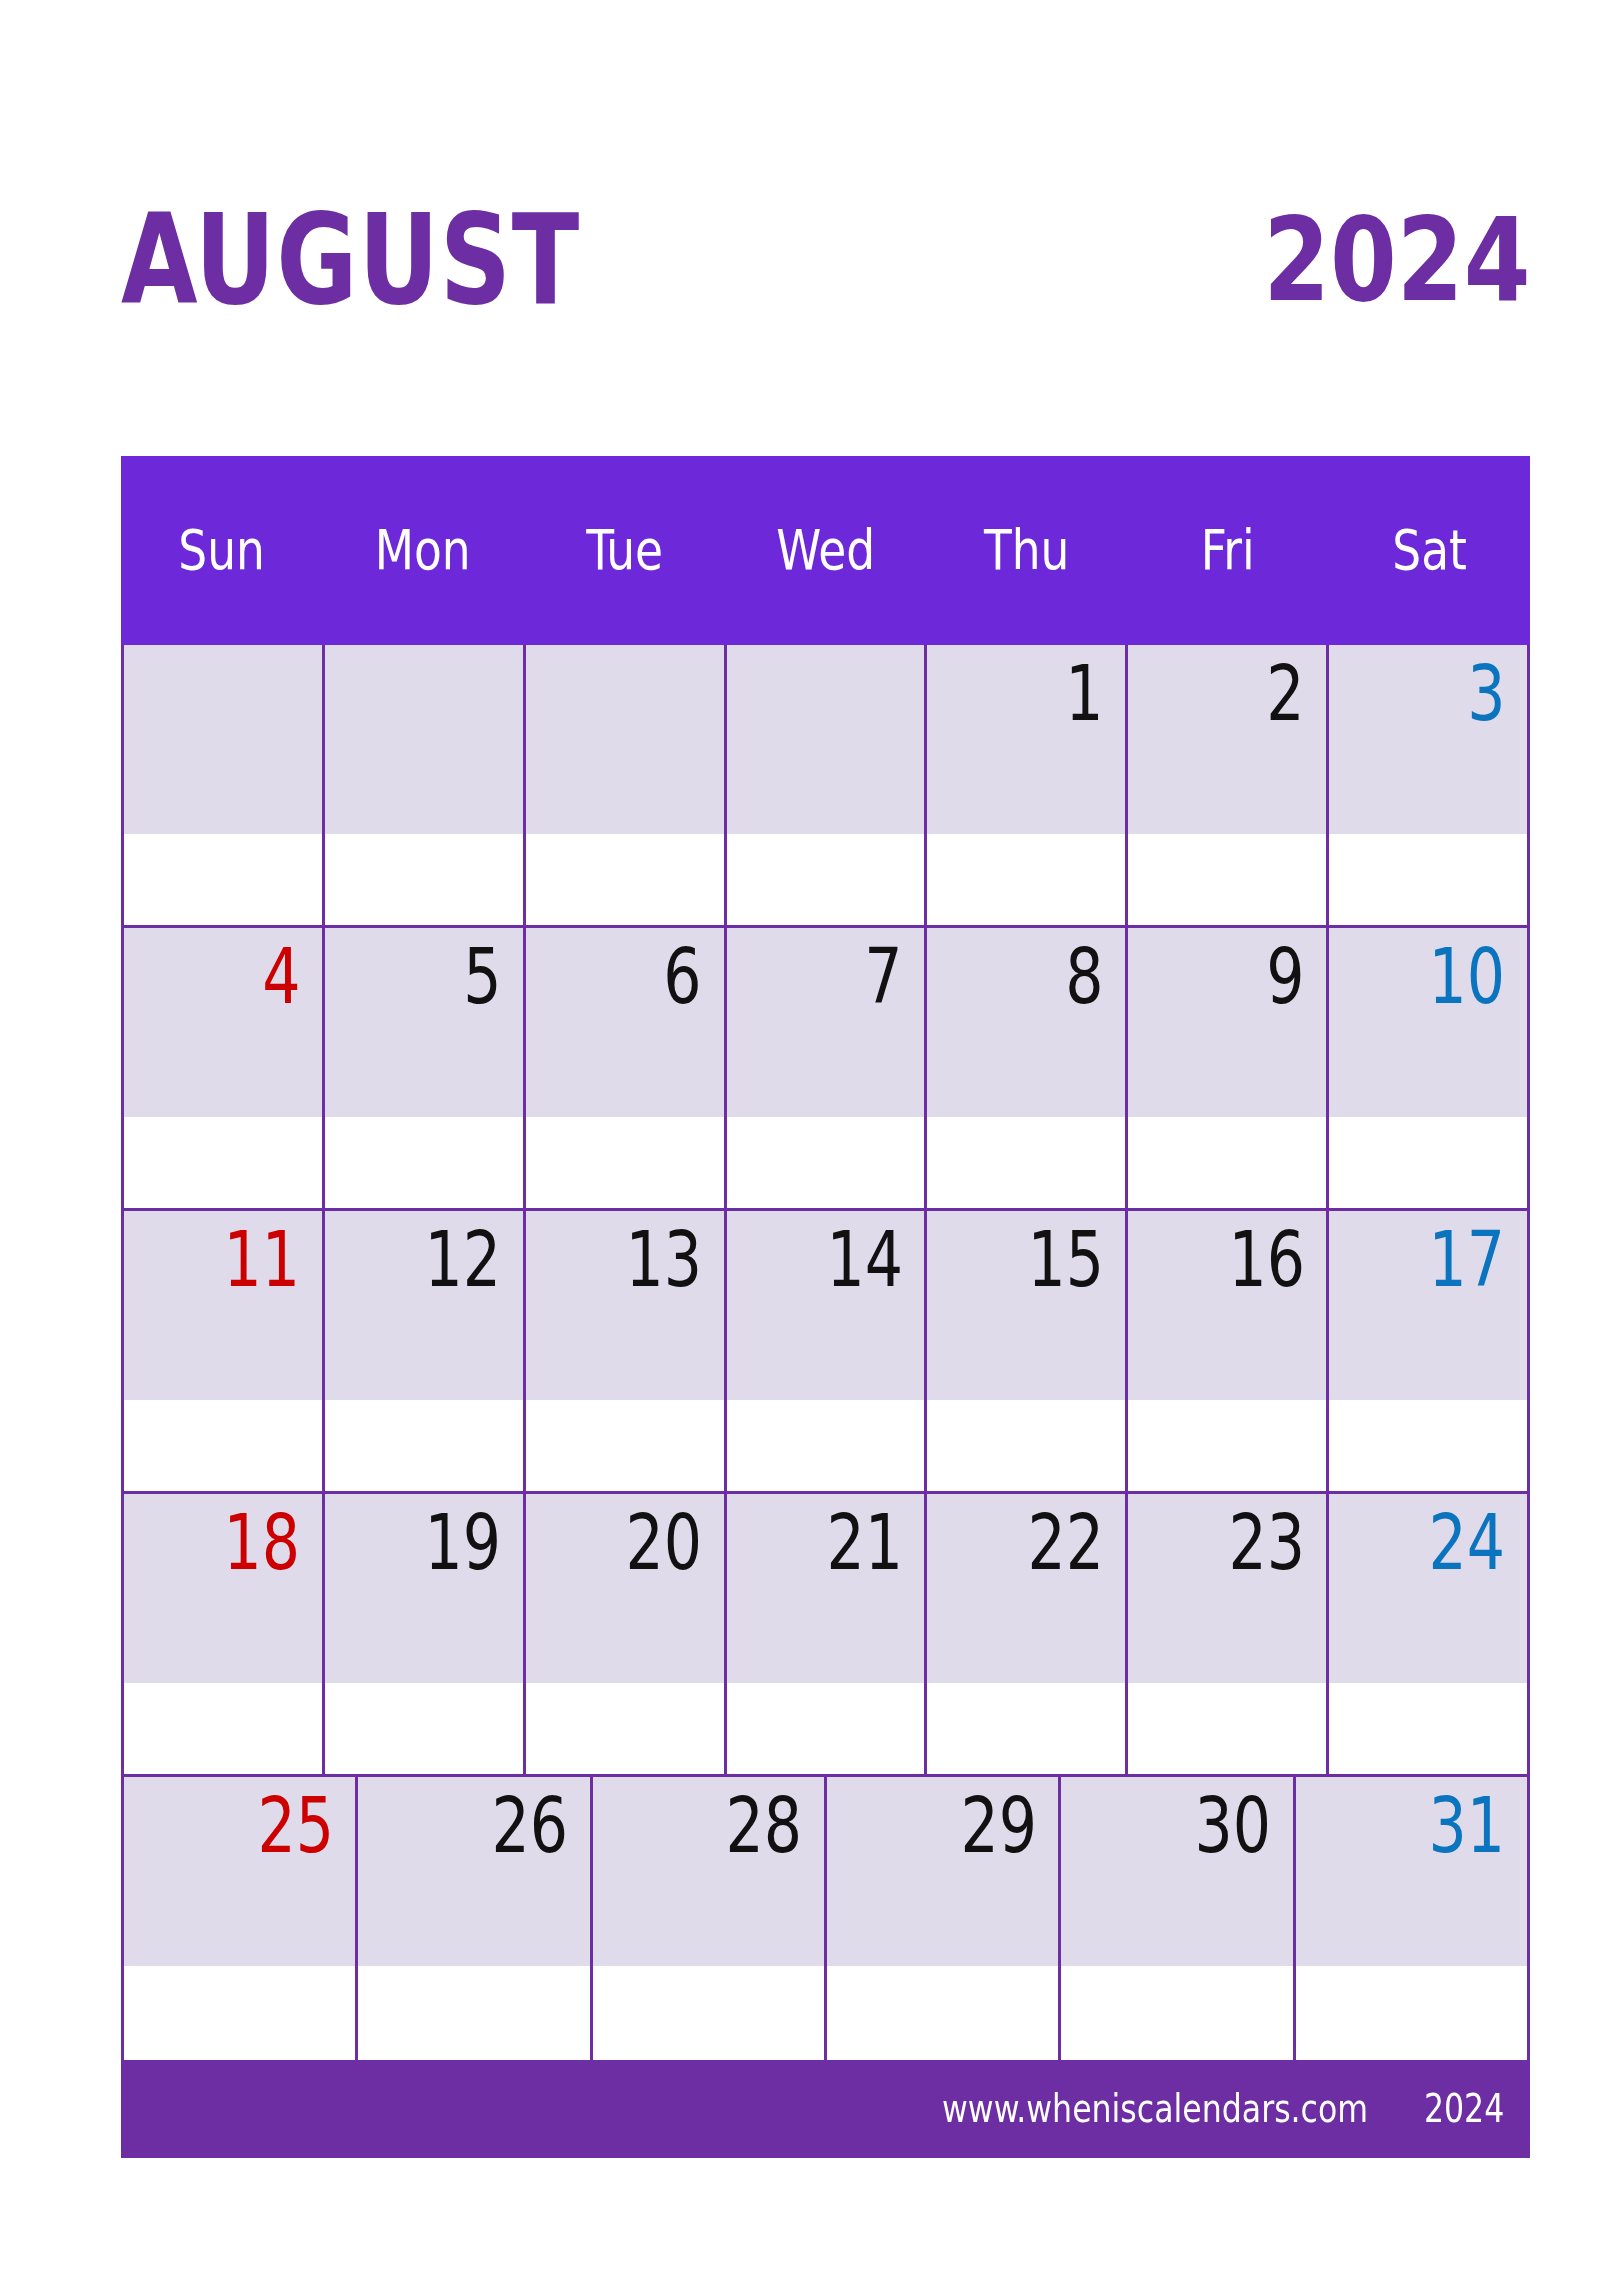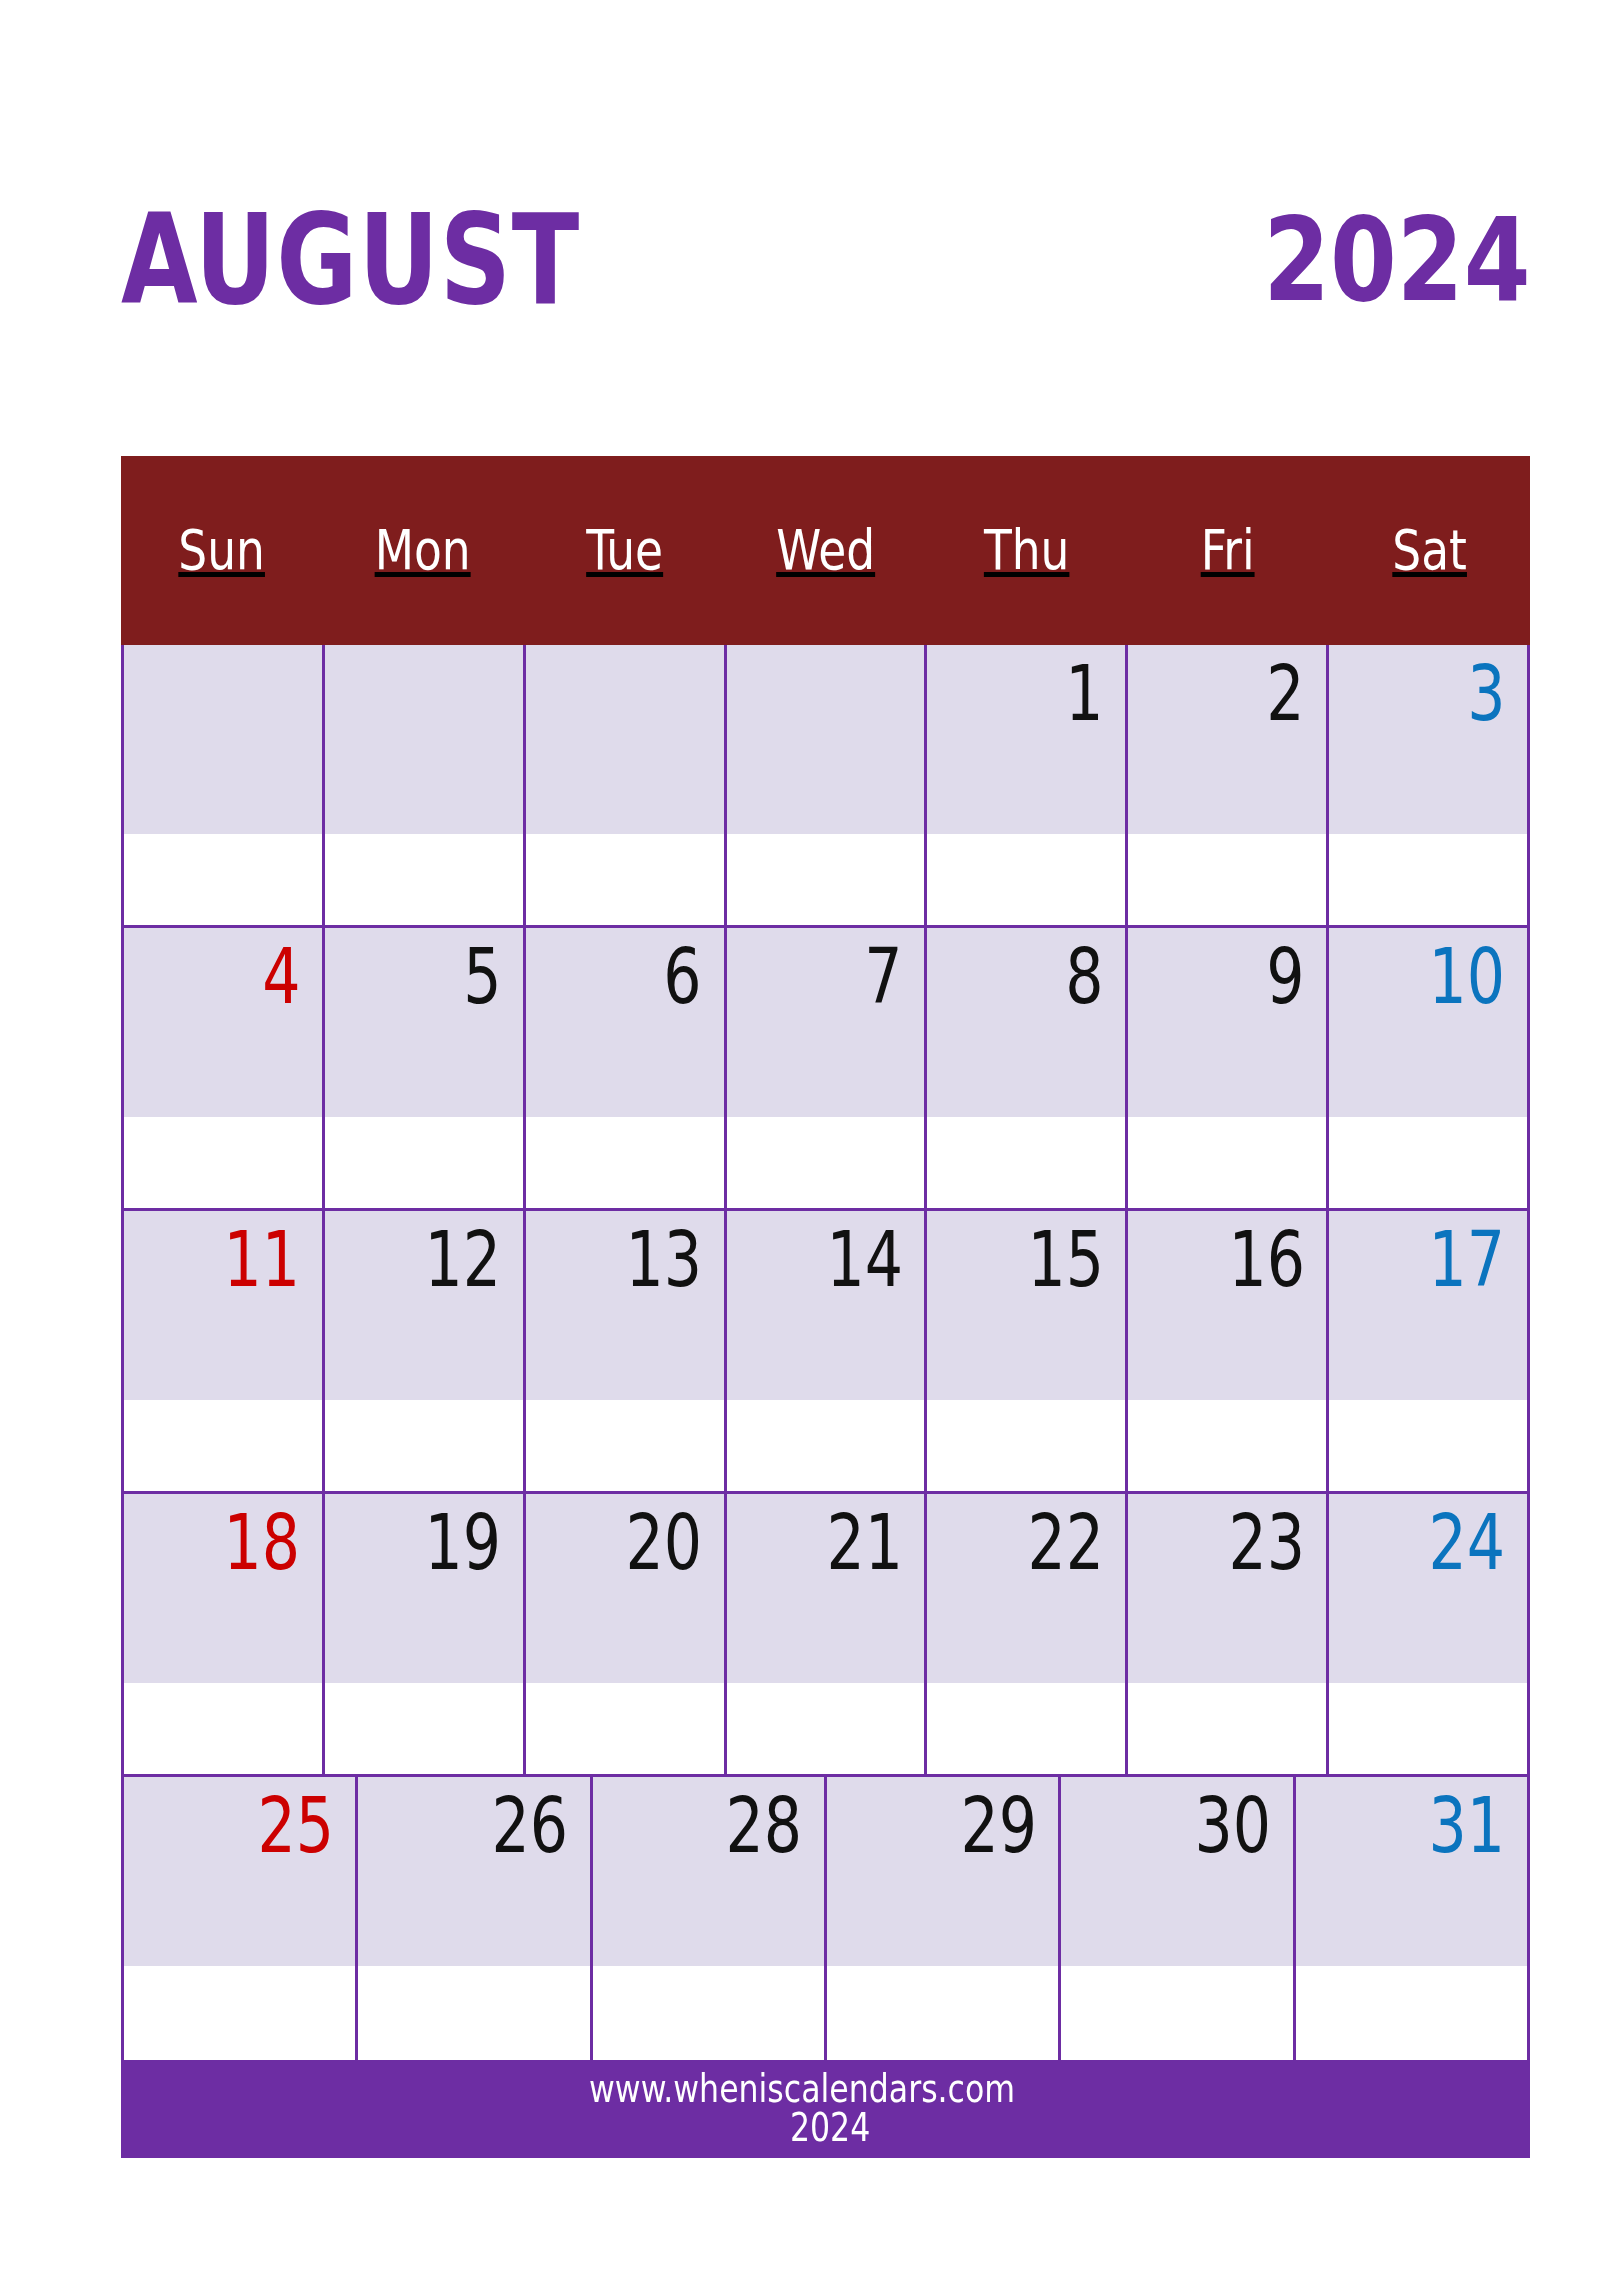--- a/index.html
+++ b/index.html
@@ -63,23 +63,22 @@
     top: 456px;
     width: 1409px;
     height: 1703px;
   }
 
   
   .weekday-header {
     display: flex;
     width: 100%;
     height: 189px;
-    background: #7f1d1d;
-    box-sizing: border-box;
-    text-decoration: underline;
+    background: #6d28d9;
+    box-sizing: border-box;
   }
   .weekday-cell {
     flex: 1 1 0;
     display: flex;
     align-items: center;
     justify-content: center;
     color: #ffffff;
     font-family: "DejaVu Sans Condensed", "Liberation Sans Narrow", "Liberation Sans", sans-serif;
     font-size: 55px;
     font-weight: normal;
@@ -144,23 +143,22 @@
   .day-cell.empty .day-num { visibility: hidden; }
 
   
   .cal-footer {
     width: 100%;
     height: 100px;
     background: #6D2DA3;
     box-sizing: border-box;
     display: flex;
     align-items: center;
-    justify-content: center;
+    justify-content: flex-end;
     padding: 0 25.5px;
-    flex-direction: column;
   }
   .footer-url, .footer-year {
     color: #ffffff;
     font-family: "DejaVu Sans Condensed", "Liberation Sans Narrow", "Liberation Sans", sans-serif;
     font-size: 39px;
     line-height: 1;
     transform: scaleX(0.90);
     white-space: nowrap;
   }
   .footer-url { transform-origin: left center; }

